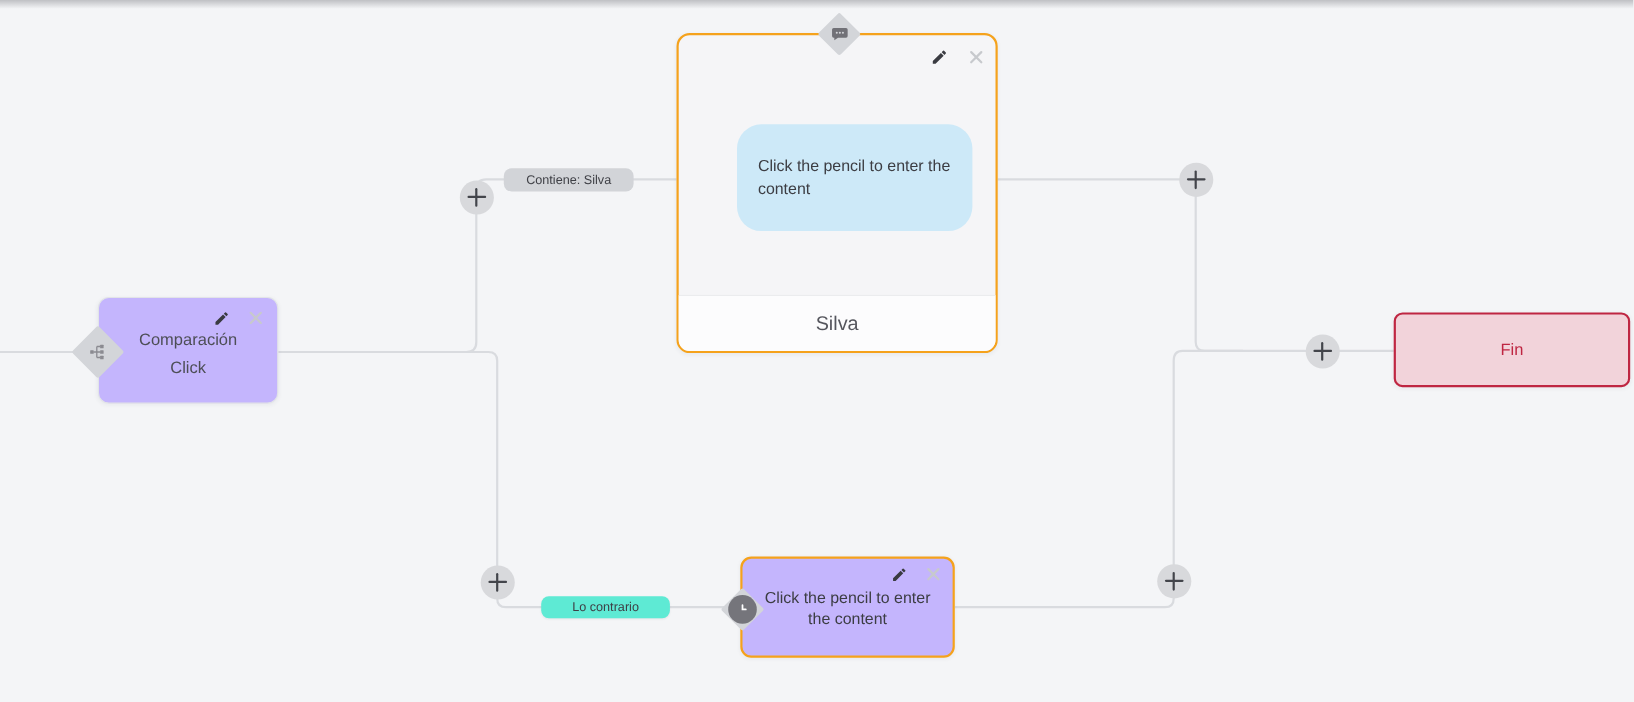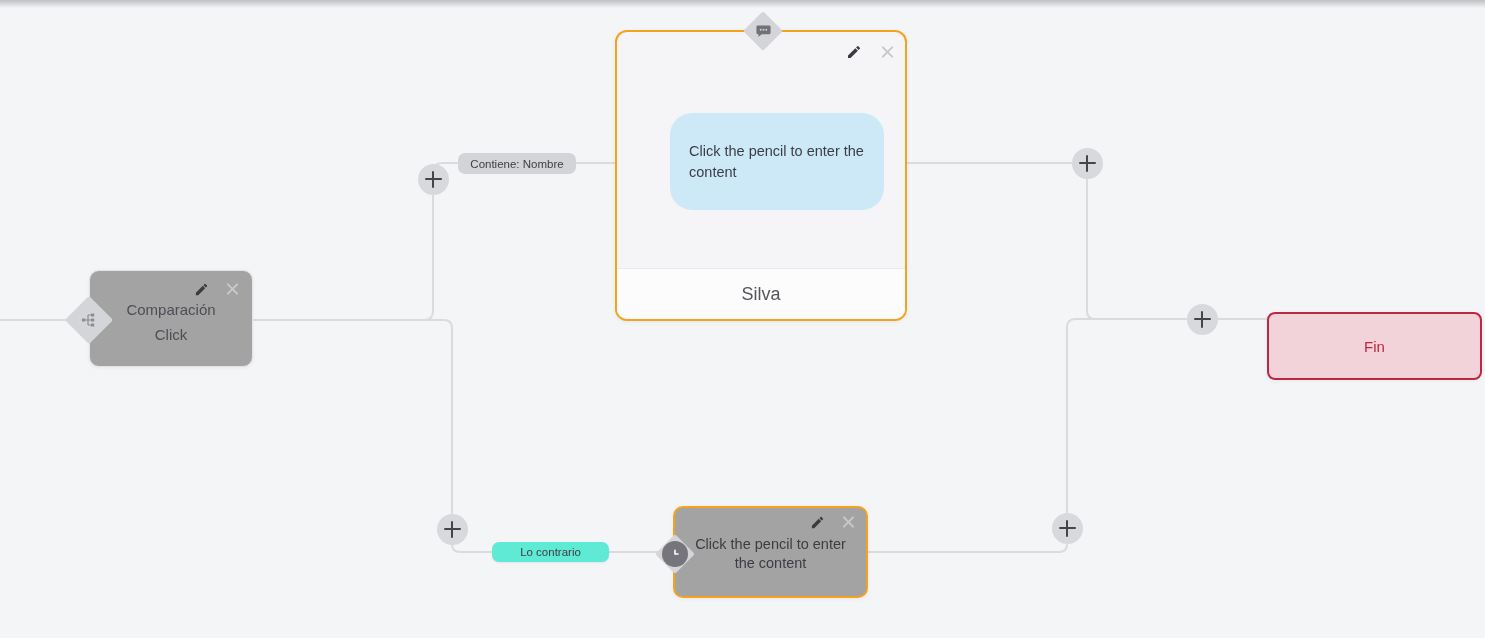--- a/index.html
+++ b/index.html
@@ -30,21 +30,21 @@
   }
   .top-shadow{
     position:absolute;left:0;top:0;width:100%;height:8px;
     background:linear-gradient(#bfc0c4, rgba(191,192,196,0));
     pointer-events:none;
   }
   svg.edges{position:absolute;left:0;top:0;}
   svg.edges path{fill:none;stroke:var(--edge);stroke-width:2;}
 
   .node{
-    position:absolute;background:#a3a3a3;
+    position:absolute;background:#c4b5fd;
     border:1px solid var(--node-border);
     border-radius:10px;
     box-shadow:0 1px 4px rgba(40,44,60,.06);
   }
   .node.orange{border:2px solid var(--accent-orange);}
 
   .node-actions{
     position:absolute;top:10px;right:12px;
     display:flex;align-items:center;gap:15px;
   }
@@ -110,37 +110,36 @@
     display:flex;align-items:center;justify-content:center;
   }
 
   
   .end-node{
     position:absolute;left:1267px;top:284px;width:215px;height:68px;
     background:var(--end-bg);border:2px solid var(--end-border);border-radius:8px;
     display:flex;align-items:center;justify-content:center;
     font-size:15px;color:var(--end-text);
     box-shadow:0 1px 4px rgba(40,44,60,.05);
-    margin-top:28px;
   }
 </style>
 </head>
 <body>
 
 <div class="top-shadow"></div>
 
 <svg class="edges" width="1485" height="638">
   <path d="M 0 320 L 70 320"></path>
   <path d="M 253 320 L 444 320 Q 452 320 452 328 L 452 544 Q 452 552 460 552 L 673 552"></path>
   <path d="M 424 320 Q 433 320 433 311 L 433 172 Q 433 163 442 163 L 615 163"></path>
   <path d="M 907 163 L 1079 163 Q 1087 163 1087 171 L 1087 311 Q 1087 319 1095 319 L 1130 319"></path>
   <path d="M 868 552 L 1059 552 Q 1067 552 1067 544 L 1067 328 Q 1067 319 1075 319 L 1267 319"></path>
 </svg>
 
-<div class="pill gray" style="left:458px;top:153px;width:118px;height:21px;">Contiene: Nombre</div>
+<div class="pill gray" style="left:458px;top:153px;width:118px;height:21px;">Contiene: Silva</div>
 <div class="pill white" style="left:492px;top:542px;width:117px;height:20px;">Lo contrario</div>
 
 <div class="plus" style="left:417.5px;top:163.5px;"></div>
 <div class="plus" style="left:436.5px;top:513.5px;"></div>
 <div class="plus" style="left:1071.5px;top:147.5px;"></div>
 <div class="plus" style="left:1051.5px;top:512.5px;"></div>
 <div class="plus" style="left:1186.5px;top:303.5px;"></div>
 
 <div class="node" style="left:89px;top:270px;width:164px;height:97px;">
   <div class="node-actions">

